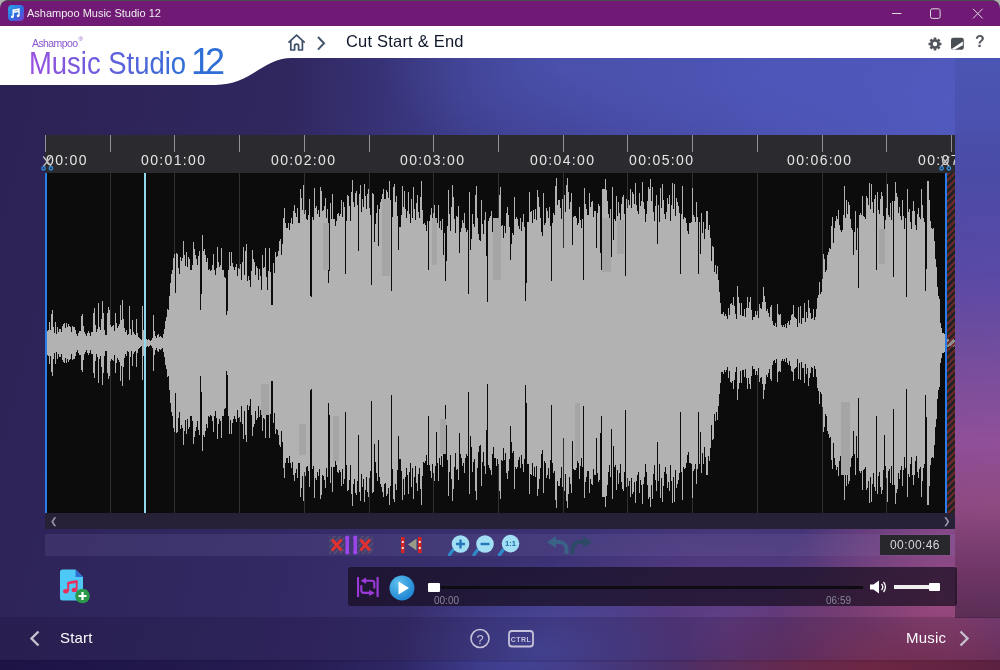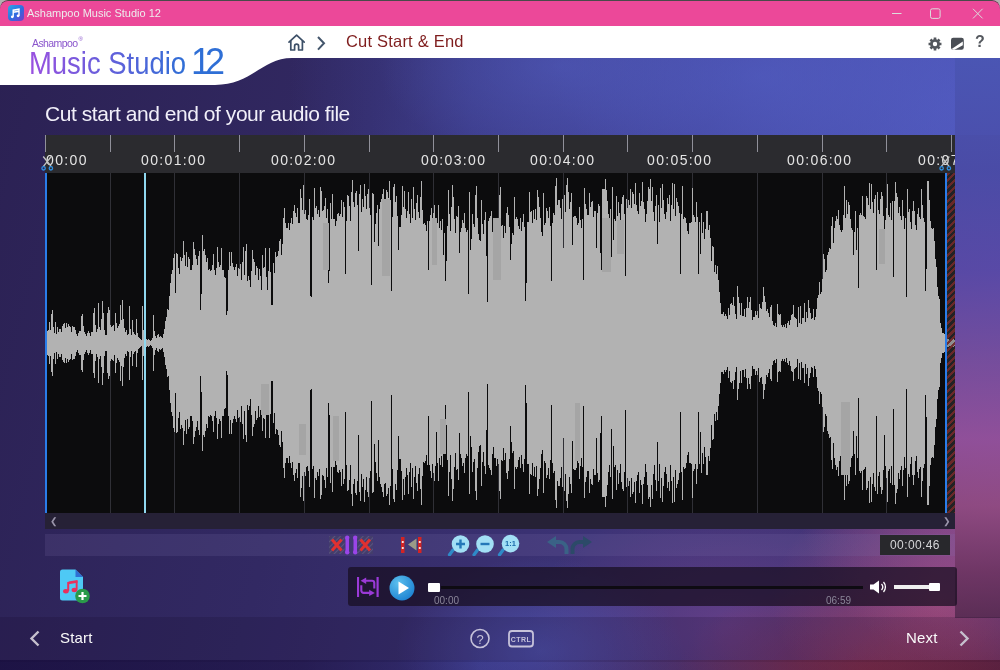--- a/index.html
+++ b/index.html
@@ -15,25 +15,25 @@
  radial-gradient(260px 130px at 865px 645px, rgba(160,45,62,.52), transparent 72%),
  radial-gradient(200px 120px at 980px 655px, rgba(130,35,58,.5), transparent 72%),
  radial-gradient(200px 130px at 540px 625px, rgba(88,98,202,.55), transparent 72%),
  radial-gradient(280px 180px at 730px 600px, rgba(150,80,160,.42), transparent 72%),
  linear-gradient(104deg, #2b2153 0%, #322963 34%, #3c3376 62%, #3f3274 100%)}
 .navband{left:0;top:617px;width:1000px;height:45px;background:rgba(16,8,36,.17)}
 .blueband{left:0;top:58px;width:1000px;height:77px;background:linear-gradient(90deg,rgba(70,82,185,0) 29%,rgba(72,84,188,.42) 47%,rgba(78,90,196,.62) 72%,rgba(84,96,204,.72) 100%)}
 .rcol{left:955px;top:58px;width:45px;height:560px;background:linear-gradient(#4a55b2 0%,#4a4ca8 20%,#5a4aa8 38%,#7a4f9e 54%,#95519b 68%,#8f4a80 80%,#6a3360 92%,#542a50 100%);opacity:.88}
 .botstrip{left:0;top:660px;width:1000px;height:10px;background:linear-gradient(90deg,rgba(20,10,58,.65) 0%,rgba(24,14,62,.5) 30%,rgba(40,48,140,.2) 48%,rgba(58,28,66,.35) 66%,rgba(96,28,48,.5) 80%,rgba(74,22,46,.65) 100%)}
 
-.tbar{left:0;top:0;width:1000px;height:26px;background:#ec4899;border-radius:8px 8px 0 0;box-shadow:inset 0 1px 0 #4a4a4a}
+.tbar{left:0;top:0;width:1000px;height:26px;background:#701a75;border-radius:8px 8px 0 0;box-shadow:inset 0 1px 0 #4a4a4a}
 .tbar .txt{position:absolute;left:27px;top:7px;font-size:11px;color:#ededed;letter-spacing:0}
 
 .hdr{left:0;top:26px;width:1000px;height:60px}
-.bread{position:absolute;left:346px;top:32px;font-size:16.5px;color:#7f1d1d;letter-spacing:.2px}
+.bread{position:absolute;left:346px;top:32px;font-size:16.5px;color:#0f172a;letter-spacing:.2px}
 .hq{position:absolute;left:975px;top:33px;font-size:16px;color:#54585e;font-weight:bold}
 
 .h1{left:45px;top:102px;font-size:21px;color:#f1eff9;letter-spacing:-.45px}
 
 .panel{left:45px;top:135px;width:910px;height:378px}
 .ruler{position:absolute;left:0;top:0;width:910px;height:38px;background:#2b2b2f;overflow:hidden}
 .rlab{position:absolute;top:16.5px;font-size:14px;color:#e5e5e5;letter-spacing:1.35px;white-space:pre}
 .tick{position:absolute;top:0;width:1px;height:17px;background:#90909a}
 .wav{position:absolute;left:0;top:38px;width:910px;height:340px;background:#0c0c0d;overflow:hidden}
 .grid{position:absolute;top:0;width:1px;height:340px;background:#303036}
@@ -56,21 +56,20 @@
 .back{left:60px;top:629px;font-size:15px;color:#fafafa;letter-spacing:.2px}
 .next{left:906px;top:629px;font-size:15px;color:#fafafa;letter-spacing:.2px}
 </style></head><body>
 <div class="win">
  <div class="abs bg"></div>
  <div class="abs blueband"></div>
  <div class="abs rcol"></div>
  <div class="abs navband"></div>
  <div class="abs botstrip"></div>
 
- <div class="abs h1">Cut start and end of your audio file</div>
 
  <div class="abs panel">
   <div class="ruler">
    <div class="tick" style="left:0.0px"></div>
         <div class="tick" style="left:64.7px"></div>
         <div class="tick" style="left:129.4px"></div>
         <div class="tick" style="left:194.1px"></div>
         <div class="tick" style="left:258.9px"></div>
         <div class="tick" style="left:323.6px"></div>
         <div class="tick" style="left:388.3px"></div>
@@ -78,23 +77,23 @@
         <div class="tick" style="left:517.7px"></div>
         <div class="tick" style="left:582.4px"></div>
         <div class="tick" style="left:647.1px"></div>
         <div class="tick" style="left:711.9px"></div>
         <div class="tick" style="left:776.6px"></div>
         <div class="tick" style="left:841.3px"></div>
         <div class="tick" style="left:906.0px"></div>
    <div class="rlab" style="left:1px">00:00</div>
    <div class="rlab" style="left:96px">00:01:00</div>
         <div class="rlab" style="left:226px">00:02:00</div>
-        <div class="rlab" style="left:376px">00:03:00</div>
+        <div class="rlab" style="left:355px">00:03:00</div>
         <div class="rlab" style="left:485px">00:04:00</div>
-        <div class="rlab" style="left:602px">00:05:00</div>
+        <div class="rlab" style="left:584px">00:05:00</div>
         <div class="rlab" style="left:742px">00:06:00</div>
         <div class="rlab" style="left:873px">00:07:00</div>
   </div>
   <div class="wav">
    <div class="grid" style="left:64.7px"></div>
         <div class="grid" style="left:129.4px"></div>
         <div class="grid" style="left:194.1px"></div>
         <div class="grid" style="left:258.9px"></div>
         <div class="grid" style="left:323.6px"></div>
         <div class="grid" style="left:388.3px"></div>
@@ -245,21 +244,21 @@
   <ellipse cx="7.9" cy="23.3" rx="2.8" ry="2.2" fill="#e8305e"></ellipse>
   <ellipse cx="16.4" cy="22" rx="2.8" ry="2.2" fill="#e8305e"></ellipse>
   <circle cx="24.5" cy="28" r="7.3" fill="#2a9a4a"></circle>
   <path d="M20.5 28 h8 M24.5 24 v8" stroke="#fff" stroke-width="2.2"></path>
  </svg>
 
  <svg class="abs" style="left:29px;top:630px" width="12" height="17" viewBox="0 0 12 17">
       <path d="M9.5 1.5 L2.5 8.5 L9.5 15.5" fill="none" stroke="#c6c0ce" stroke-width="2.4"></path>
     </svg>
  <div class="abs back">Start</div>
- <div class="abs next">Next</div>
+ <div class="abs next">Music</div>
  <svg class="abs" style="left:958px;top:630px" width="12" height="17" viewBox="0 0 12 17">
       <path d="M2.5 1.5 L9.5 8.5 L2.5 15.5" fill="none" stroke="#c6c0ce" stroke-width="2.4"></path>
     </svg>
  <svg class="abs" style="left:470px;top:628px" width="64" height="21" viewBox="0 0 64 21">
   <circle cx="10" cy="10.5" r="9" fill="none" stroke="#c6c2da" stroke-width="1.6"></circle>
   <text x="10" y="15.5" font-size="13" fill="#c6c2da" text-anchor="middle" font-family="Liberation Sans">?</text>
   <rect x="39" y="3" width="24" height="15.5" rx="3" fill="none" stroke="#c6c2da" stroke-width="1.8"></rect>
   <text x="51" y="13.8" font-size="7" font-weight="bold" letter-spacing=".5" fill="#c6c2da" text-anchor="middle" font-family="Liberation Sans">CTRL</text>
  </svg>
 

